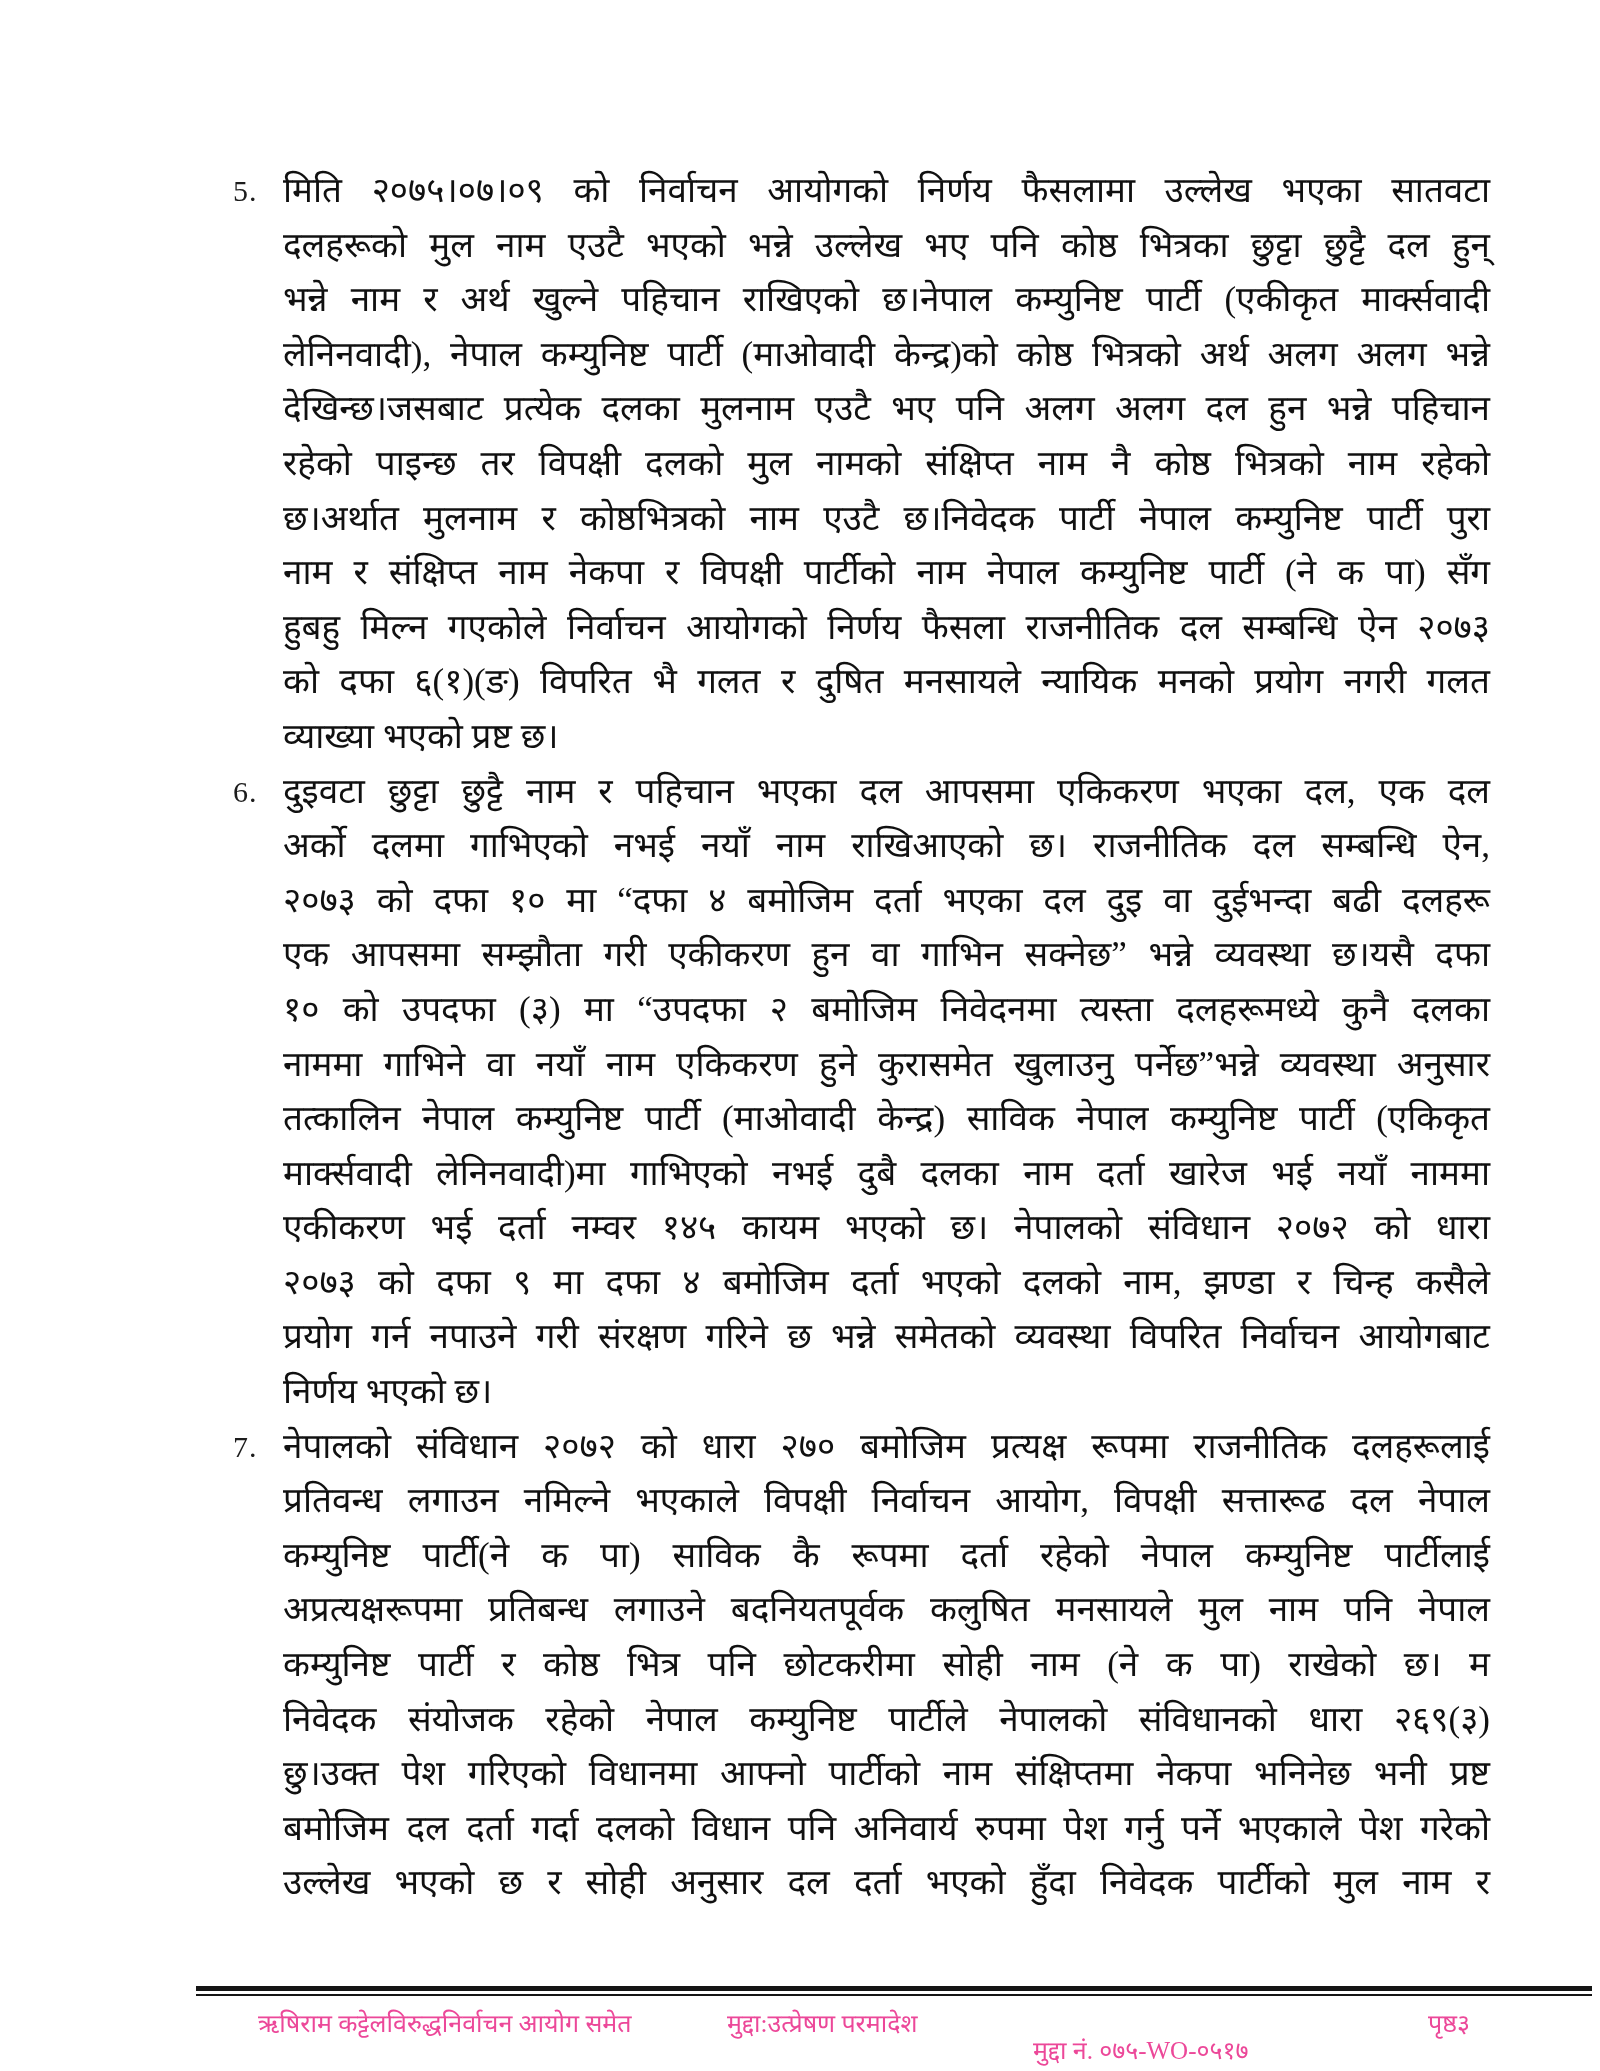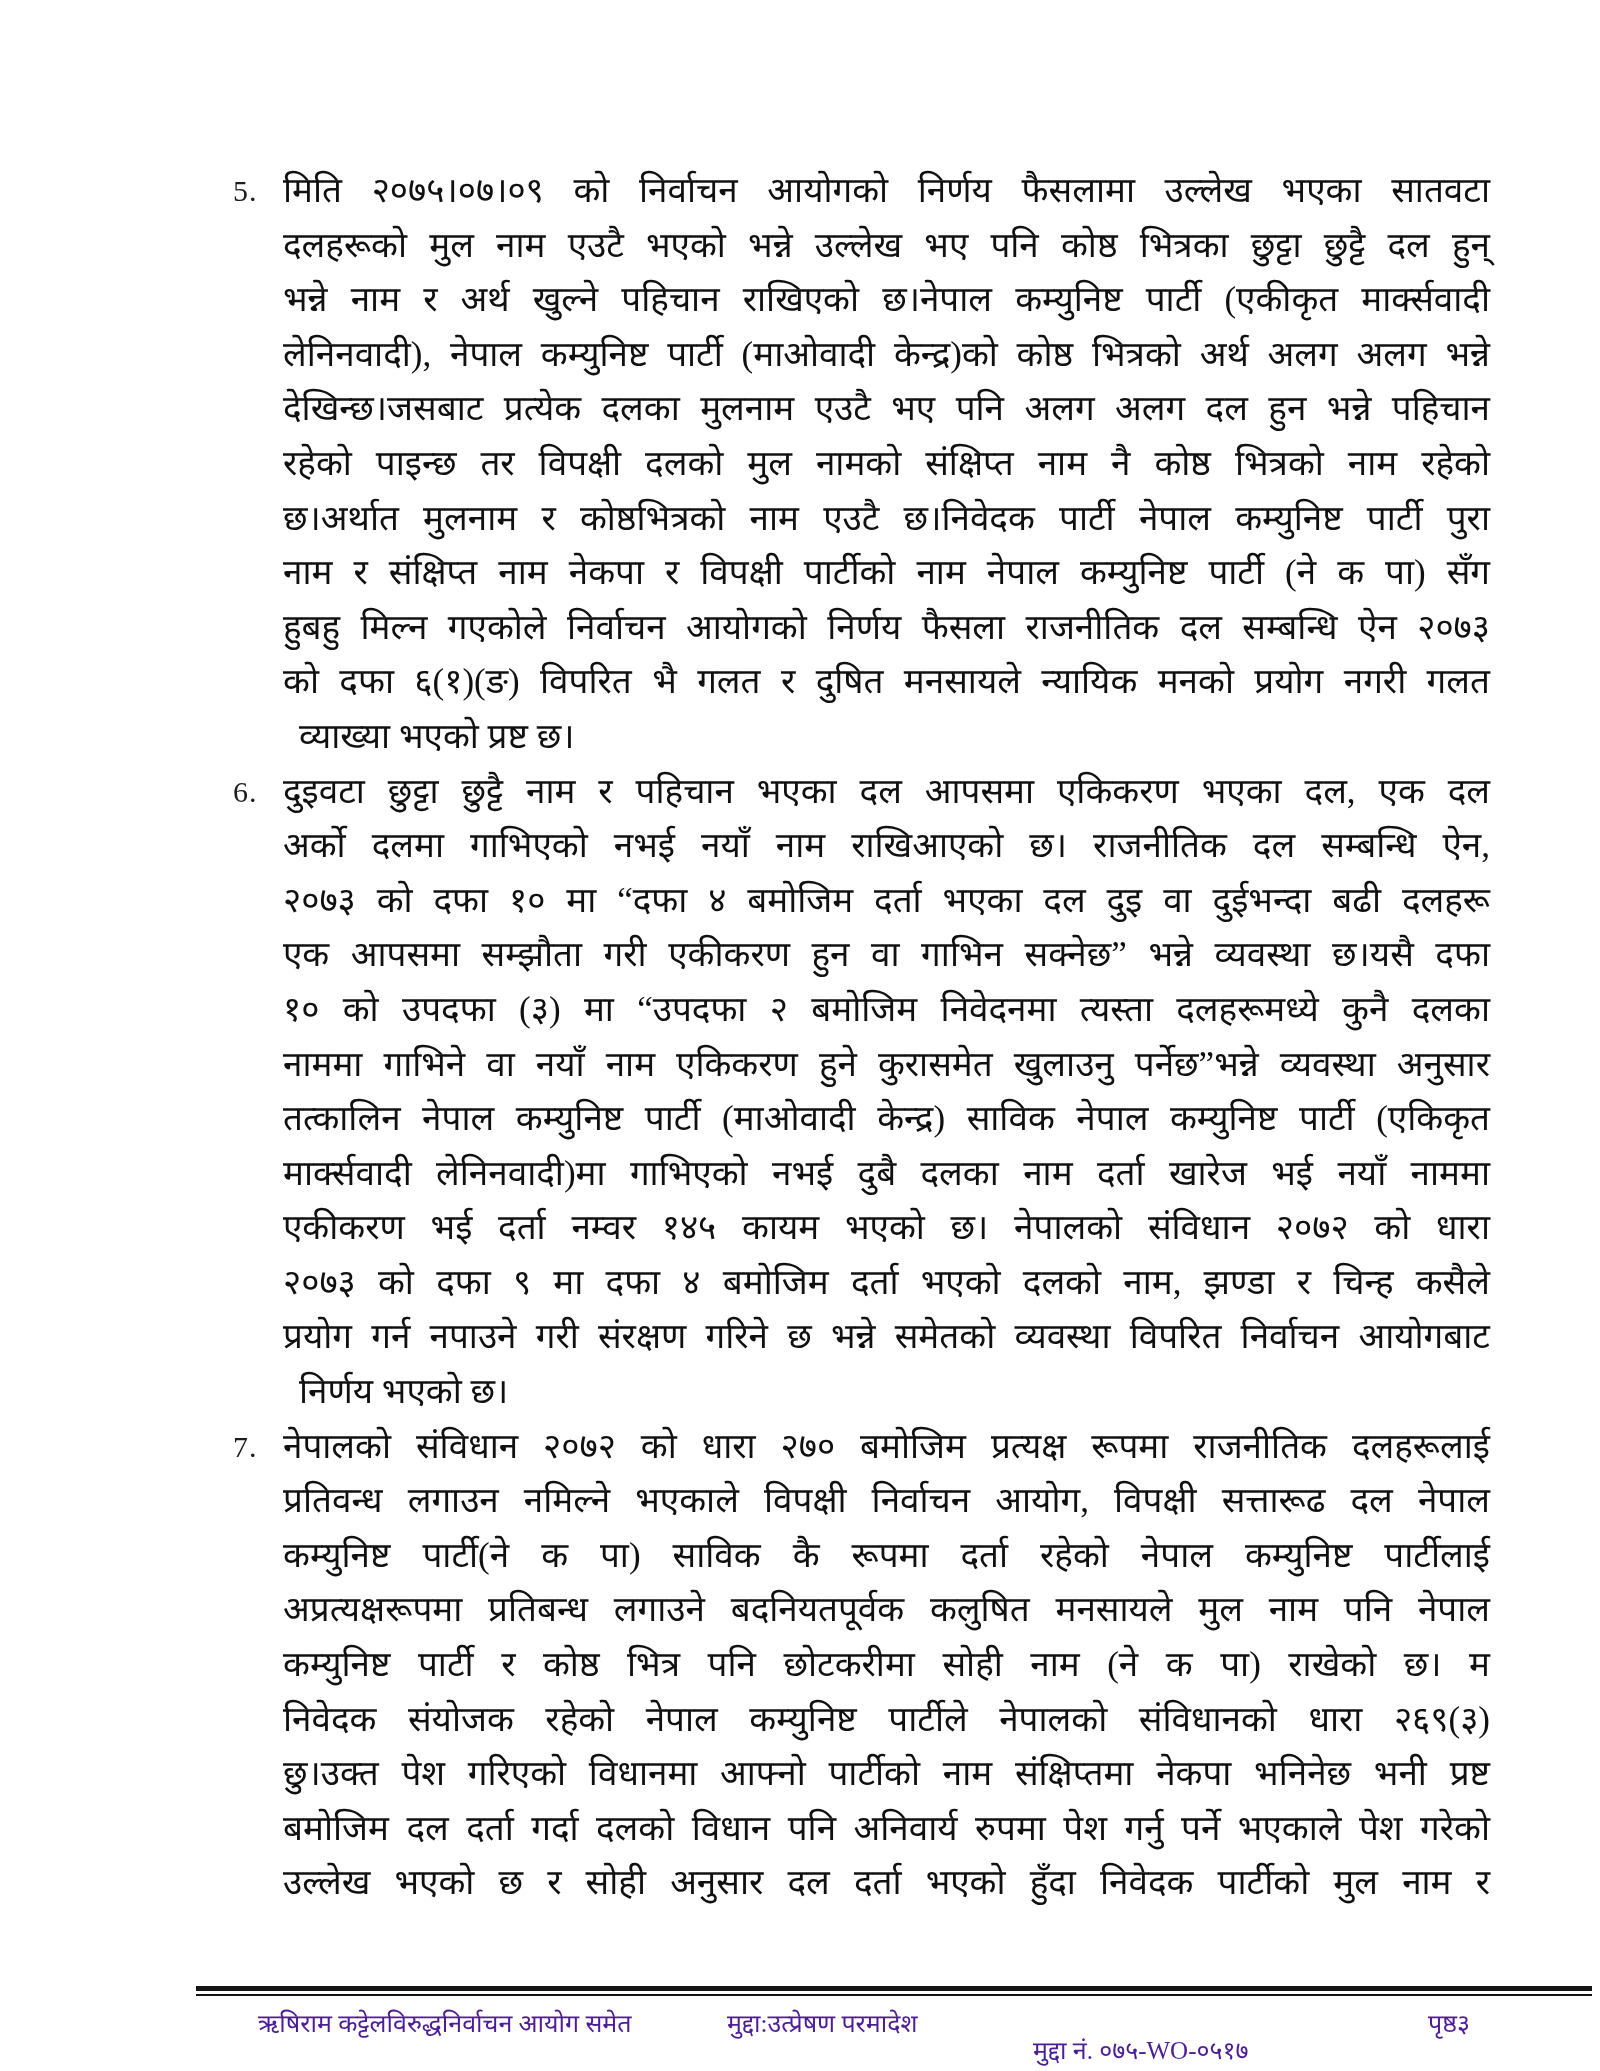--- a/index.html
+++ b/index.html
@@ -41,38 +41,37 @@
     line-height: 54.6px;
     font-size: 35px;
     white-space: normal;
     overflow: visible;
     text-align: justify;
     text-align-last: justify;
   }
   .tline.lastline {
     text-align: left;
     text-align-last: left;
-    margin-left: 16px;
   }
   .footer-rule {
     position: absolute;
     left: 196px;
     top: 1986px;
     width: 1396px;
     height: 3px;
     border-top: 5px solid #151515;
     border-bottom: 2px solid #151515;
   }
   .footer-item {
     position: absolute;
     top: 2004px;
     height: 40px;
     line-height: 40px;
     font-size: 25px;
-    color: #4c1d95;
+    color: #ec4899;
     white-space: nowrap;
   }
   .footer-parties { left: 258px; }
   .footer-type    { left: 727px; }
   .footer-number  { left: 1033px; margin-top: 27px; }
   .footer-page    { left: 1428px; }
 </style>
 </head>
 <body>
 

